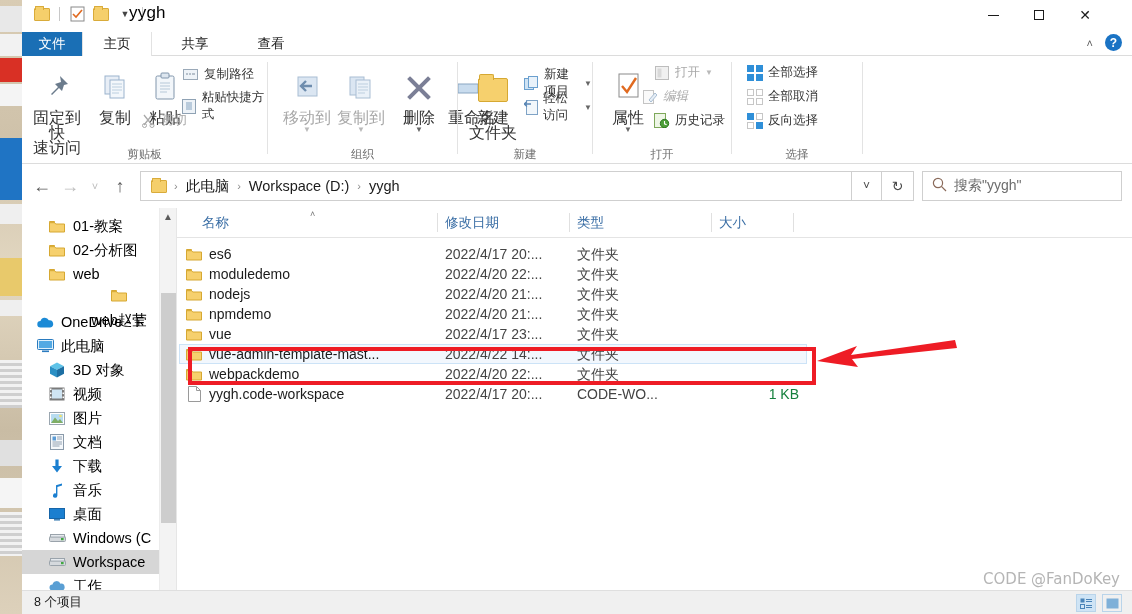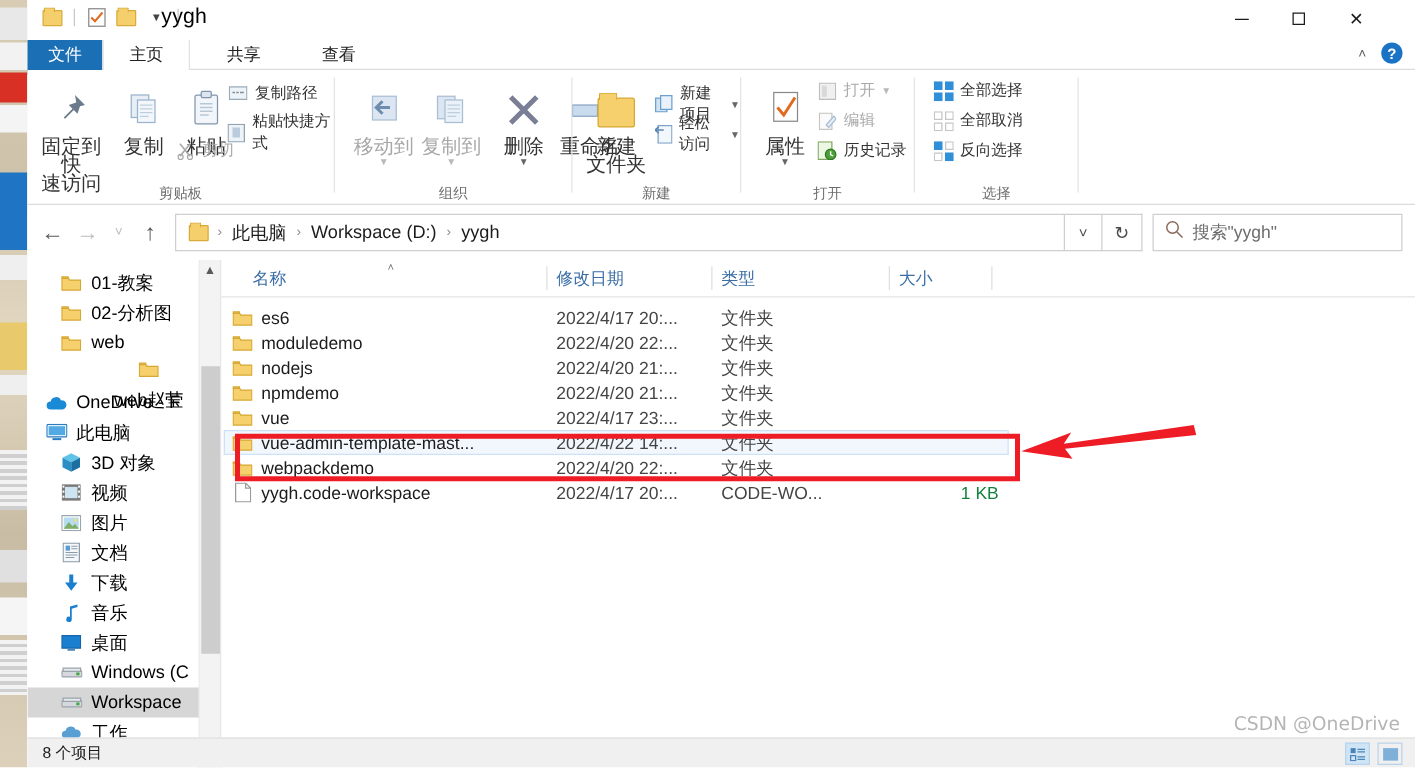--- a/index.html
+++ b/index.html
@@ -353,21 +353,21 @@
         <div class="smbtn dim" style="left:60px;top:8px;">
           <span class="si">
             <svg width="14" height="14" viewBox="0 0 14 14">
                 <rect x="0.5" y="0.5" width="13" height="13" fill="#f0f0f0" stroke="#bdbdbd"></rect>
                 <rect x="2.5" y="2.5" width="4" height="9" fill="#d9d9d9"></rect>
               </svg>
           </span>
           <span>打开</span>
           <span class="caret dim">▼</span>
         </div>
-        <div class="smbtn dim" style="left:60px;top:32px;">
+        <div class="smbtn dim" style="left:48px;top:32px;font-style:italic;">
           <span class="si">
             <svg width="14" height="14" viewBox="0 0 14 14">
                 <rect x="0.5" y="0.5" width="10" height="13" fill="#fafafa" stroke="#c4c4c4"></rect>
                 <path d="M6 10 L12 3 L14 5 L8 12 z" fill="#e6eef6" stroke="#a9bed3"></path>
               </svg>
           </span>
           <span>编辑</span>
         </div>
         <div class="smbtn" style="left:60px;top:56px;">
           <span class="si">
@@ -764,15 +764,15 @@
             </svg>
         </div>
       </div>
     </div>
   </div>
 
   <div class="redbox"></div>
   <svg class="arrow-svg" width="155" height="40" viewBox="0 0 155 40">
     <path d="M150 4 L46 19 L52 10 L12 25 L53 31 L47 23 L152 12 Z" fill="#ee1c25"></path>
   </svg>
-  <div class="watermark">CSDN @OneDrive</div>
+  <div class="watermark">CODE @FanDoKey</div>
 
 </div>
 
 </body></html>

